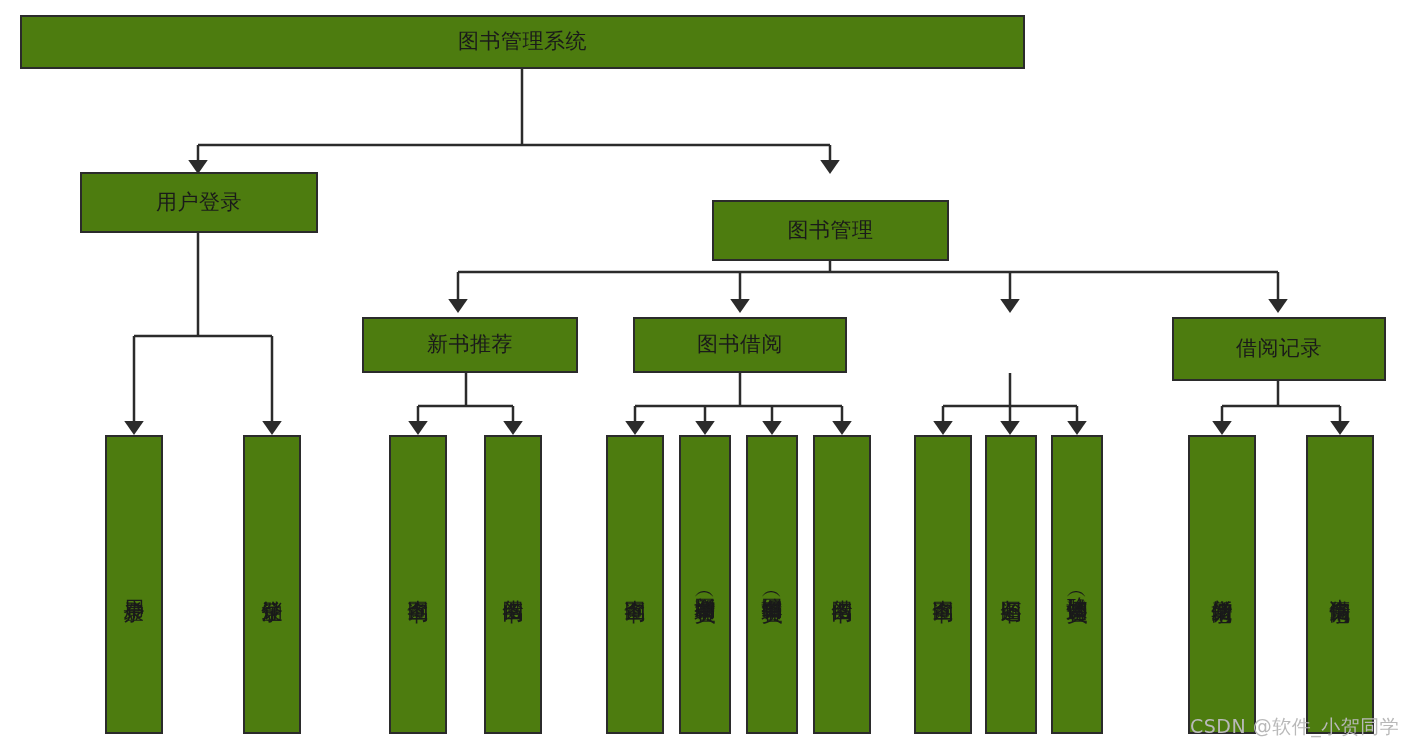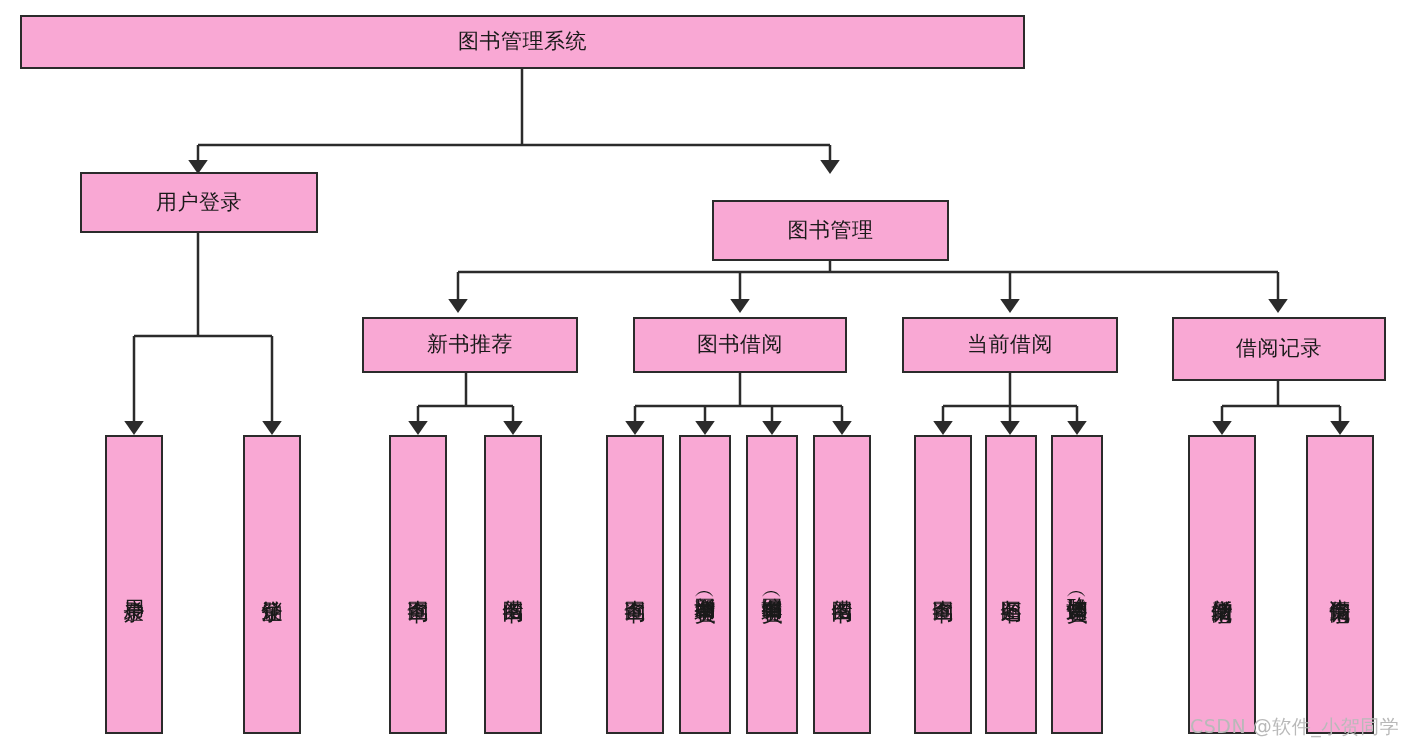--- a/index.html
+++ b/index.html
@@ -21,21 +21,21 @@
     position: absolute;
     left: 0;
     top: 0;
     width: 1405px;
     height: 747px;
   }
   .node {
     position: absolute;
     box-sizing: border-box;
     border: 2px solid #2b2b2b;
-    background: #f9a8d4;
+    background: #4d7c0f;
     color: #1a1a1a;
     display: flex;
     align-items: center;
     justify-content: center;
     text-align: center;
   }
   .node.horiz {
     font-size: 21px;
     letter-spacing: 0.5px;
     line-height: 1.2;
@@ -126,23 +126,20 @@
   <div class="node horiz" style="left:712px; top:172px; width:237px; height:61px;margin-top:28px;">
     <span>图书管理</span>
   </div>
 
   <div class="node horiz" style="left:362px; top:317px; width:216px; height:56px;">
     <span>新书推荐</span>
   </div>
   <div class="node horiz" style="left:633px; top:317px; width:214px; height:56px;">
     <span>图书借阅</span>
   </div>
-  <div class="node horiz" style="left:902px; top:317px; width:216px; height:56px;">
-    <span>当前借阅</span>
-  </div>
   <div class="node horiz" style="left:1172px; top:317px; width:214px; height:64px;">
     <span>借阅记录</span>
   </div>
 
   <div class="node vert" style="left:105px; top:435px; width:58px; height:299px;">
     <span class="vtext">用户登录</span>
   </div>
   <div class="node vert" style="left:243px; top:435px; width:58px; height:299px;">
     <span class="vtext">注销登录</span>
   </div>

